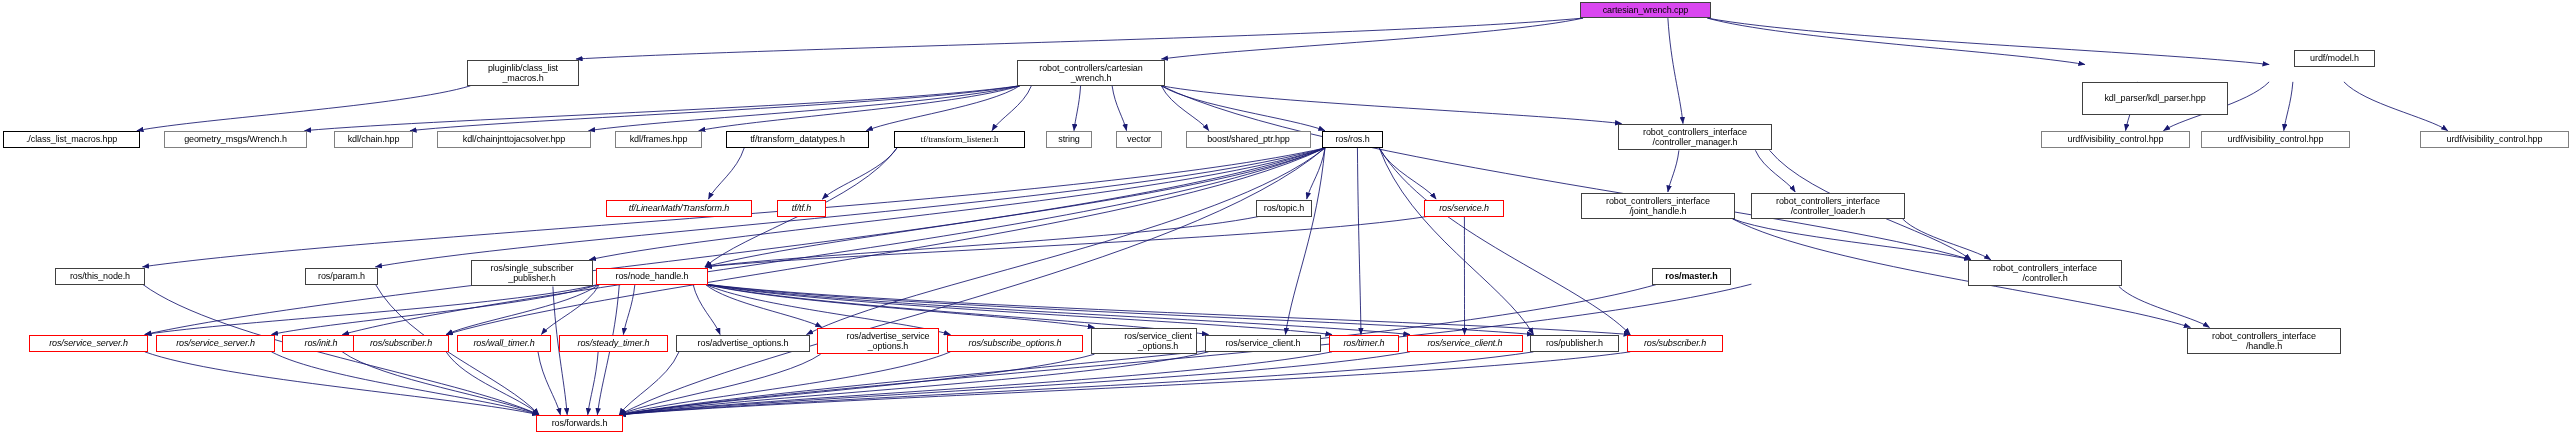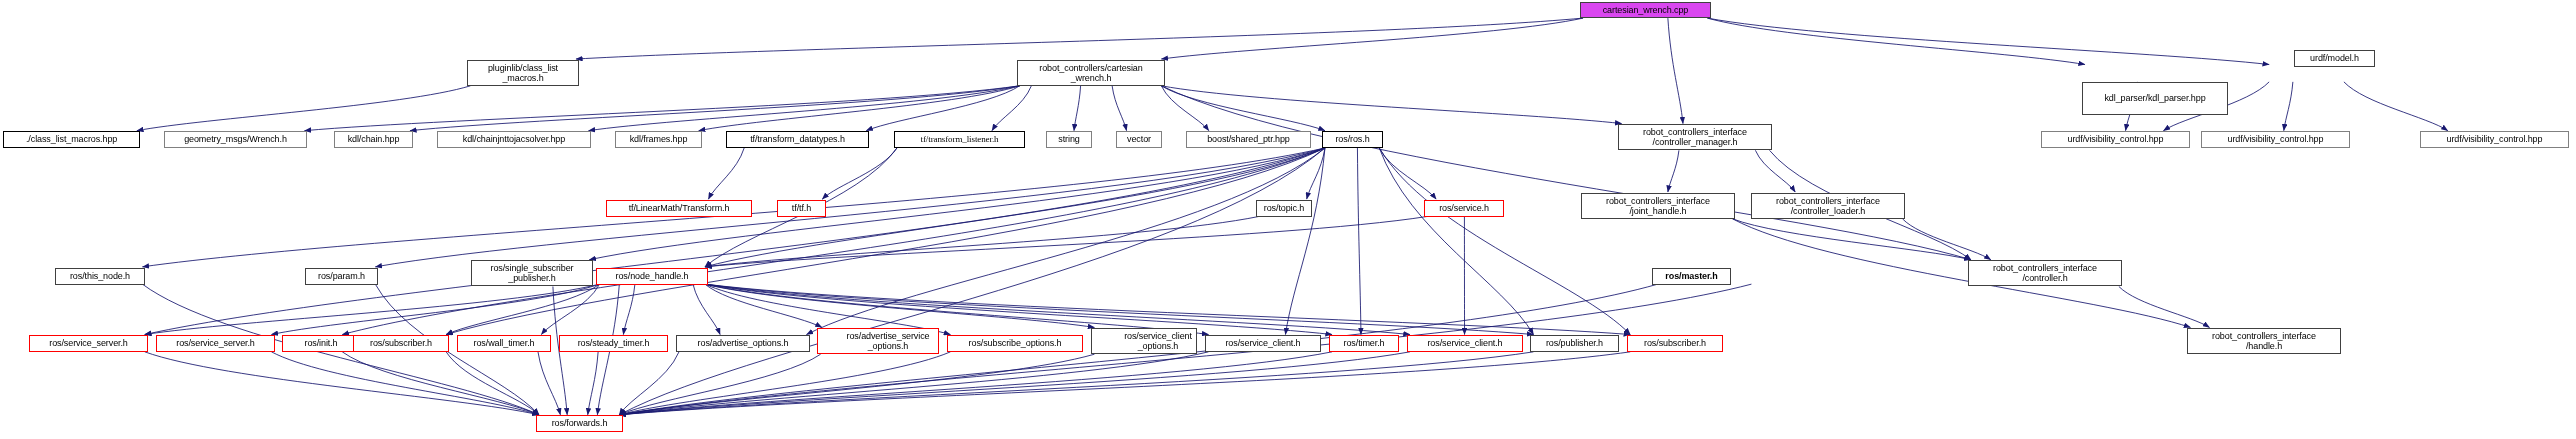--- a/index.html
+++ b/index.html
@@ -45,20 +45,21 @@
     border: 0.8px solid #404040;
   }
   .node.dark {
     border: 0.8px solid #404040;
   }
   .node.thick {
     border: 1.6px solid #000000;
   }
   .node.red {
     border: 0.8px solid #ff0000;
+    font-style: italic;
   }
   .node.red2 {
     border: 1.6px solid #ff0000;
   }
 </style>
 </head>
 <body>
 
 <div id="graph">
   <svg id="edges" viewBox="0 0 3274 559" preserveAspectRatio="none">

